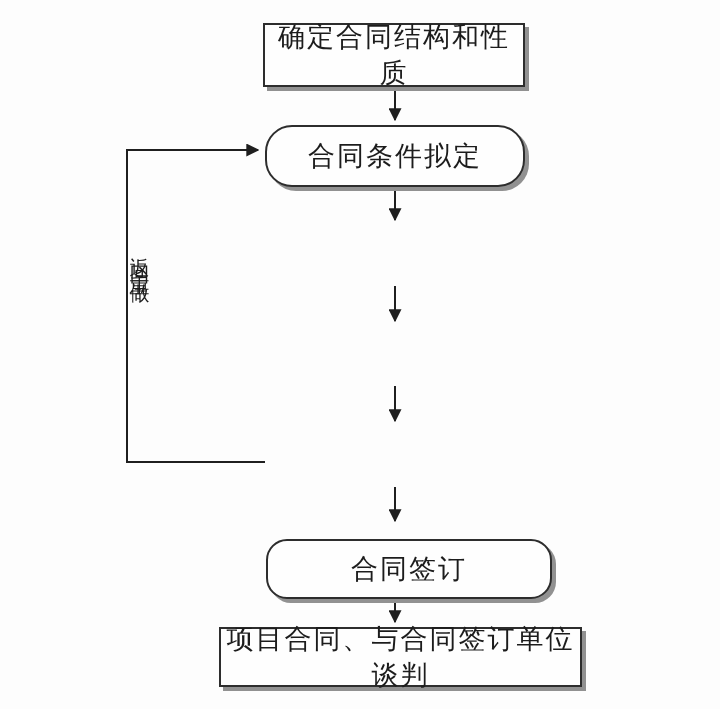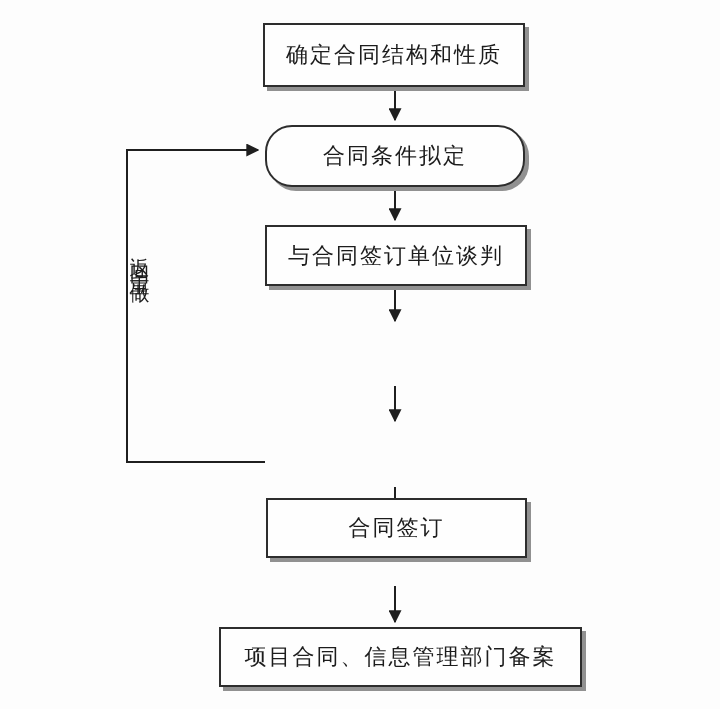--- a/index.html
+++ b/index.html
@@ -25,30 +25,30 @@
   .node {
     position: absolute;
     box-sizing: border-box;
     background: #fefefe;
     border: 2px solid #2d2d2d;
     box-shadow: 4px 4px 0 0 #919191;
     display: flex;
     align-items: center;
     justify-content: center;
     text-align: center;
-    font-size: 22px;
+    font-size: 27px;
     letter-spacing: 2px;
     color: #1c1c1c;
   }
   .n1 { left: 263px; top: 23px;  width: 262px; height: 64px; }
   .n2 { left: 265px; top: 125px; width: 260px; height: 62px; border-radius: 27px; }
   .n3 { left: 265px; top: 225px; width: 262px; height: 61px; }
   .n4 { left: 266px; top: 326px; width: 262px; height: 60px; }
   .n5 { left: 265px; top: 426px; width: 262px; height: 61px; }
-  .n6 { left: 266px; top: 498px; width: 261px; height: 60px; }
+  .n6 { left: 266px; top: 539px; width: 286px; height: 60px; border-radius: 21px; }
   .n7 { left: 219px; top: 627px; width: 363px; height: 60px; }
   .loop-label {
     position: absolute;
     left: 129px;
     top: 241px;
     writing-mode: vertical-rl;
     text-orientation: upright;
     font-size: 20px;
     letter-spacing: 9px;
     color: #1c1c1c;
@@ -76,25 +76,22 @@
 
     <polyline points="265,462 127,462 127,150 258,150" fill="none" stroke="#1f1f1f" stroke-width="2" marker-end="url(#arrow)"></polyline>
   </svg>
 
   <div class="node n1">
     <span>确定合同结构和性质</span>
   </div>
   <div class="node n2">
     <span>合同条件拟定</span>
   </div>
-  <div class="node n3">
-    <span>与合同签订单位谈判</span>
-  </div>
   <div class="node n6">
     <span>合同签订</span>
   </div>
   <div class="node n7">
-    <span>项目合同、信息管理部门备案</span>
+    <span>项目合同、与合同签订单位谈判</span>
   </div>
 
   <div class="loop-label">返回重做</div>
 
 </div>
 
 </body></html>

